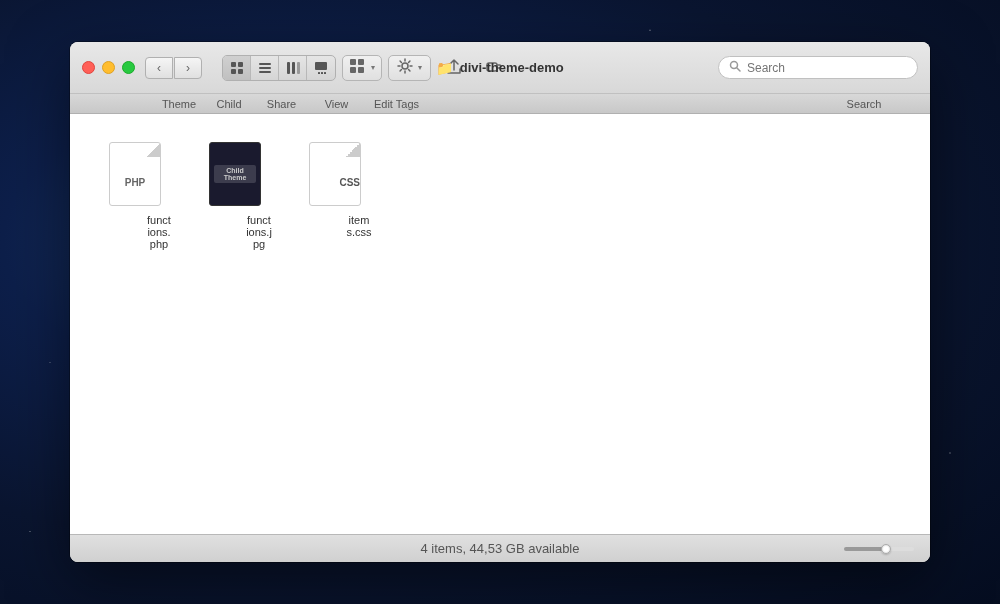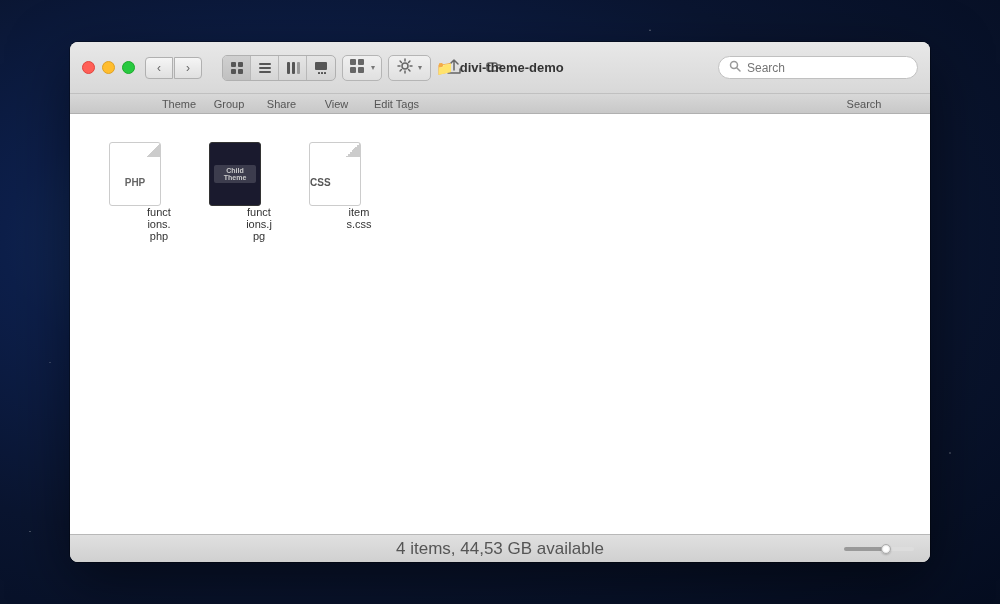--- a/index.html
+++ b/index.html
@@ -210,21 +210,21 @@
     }
 
     .file-item {
       display: flex;
       flex-direction: column;
       align-items: center;
       width: 90px;
       padding: 8px;
       border-radius: 4px;
       cursor: pointer;
-      gap: 0;
+      gap: 8px;
     }
 
     .file-item.selected {
       background: rgba(100,150,255,0.15);
       outline: 2px solid #e91e8c;
       outline-offset: -2px;
     }
 
     .file-icon {
       width: 64px;
@@ -307,21 +307,21 @@
     
     .css-file {
       width: 52px;
       height: 64px;
       background: #fff;
       border: 1px solid #ccc;
       border-radius: 3px;
       position: relative;
       display: flex;
       align-items: center;
-      justify-content: flex-start;
+      justify-content: flex-end;
     }
 
     .css-file::before {
       content: '';
       position: absolute;
       top: 0;
       right: 0;
       width: 14px;
       height: 14px;
       background: linear-gradient(135deg, transparent 50%, #ccc 50%);
@@ -368,21 +368,21 @@
       border-top: 1px solid #b8b8b8;
       display: flex;
       align-items: center;
       justify-content: center;
       padding: 0 16px;
       flex-shrink: 0;
       position: relative;
     }
 
     .status-text {
-      font-size: 17px;
+      font-size: 13px;
       color: #555;
       text-align: right;
     }
 
     .zoom-control {
       position: absolute;
       right: 16px;
       display: flex;
       align-items: center;
       gap: 6px;
@@ -584,21 +584,21 @@
         </span>
         <input class="search-input" type="text" placeholder="Search" style="">
       </div>
     </div>
   </div>
 
   <div class="toolbar-labels">
     <div style="display:flex; width:100%; align-items:center; padding: 0 4px;">
       <div style="width:68px;"></div>
       <div class="toolbar-label-item" style="width:50px;">Theme</div>
-      <div class="toolbar-label-item" style="width:50px;">Group</div>
+      <div class="toolbar-label-item" style="width:50px;">Child</div>
       <div class="toolbar-label-item" style="width:55px;">Share</div>
       <div class="toolbar-label-item" style="width:55px;">View</div>
       <div class="toolbar-label-item" style="width:65px;">Edit Tags</div>
       <div style="flex:1;"></div>
       <div class="toolbar-label-item" style="width:100px;text-align:center;">Search</div>
     </div>
   </div>
 
   <div class="content-area">
     <div class="file-grid">

